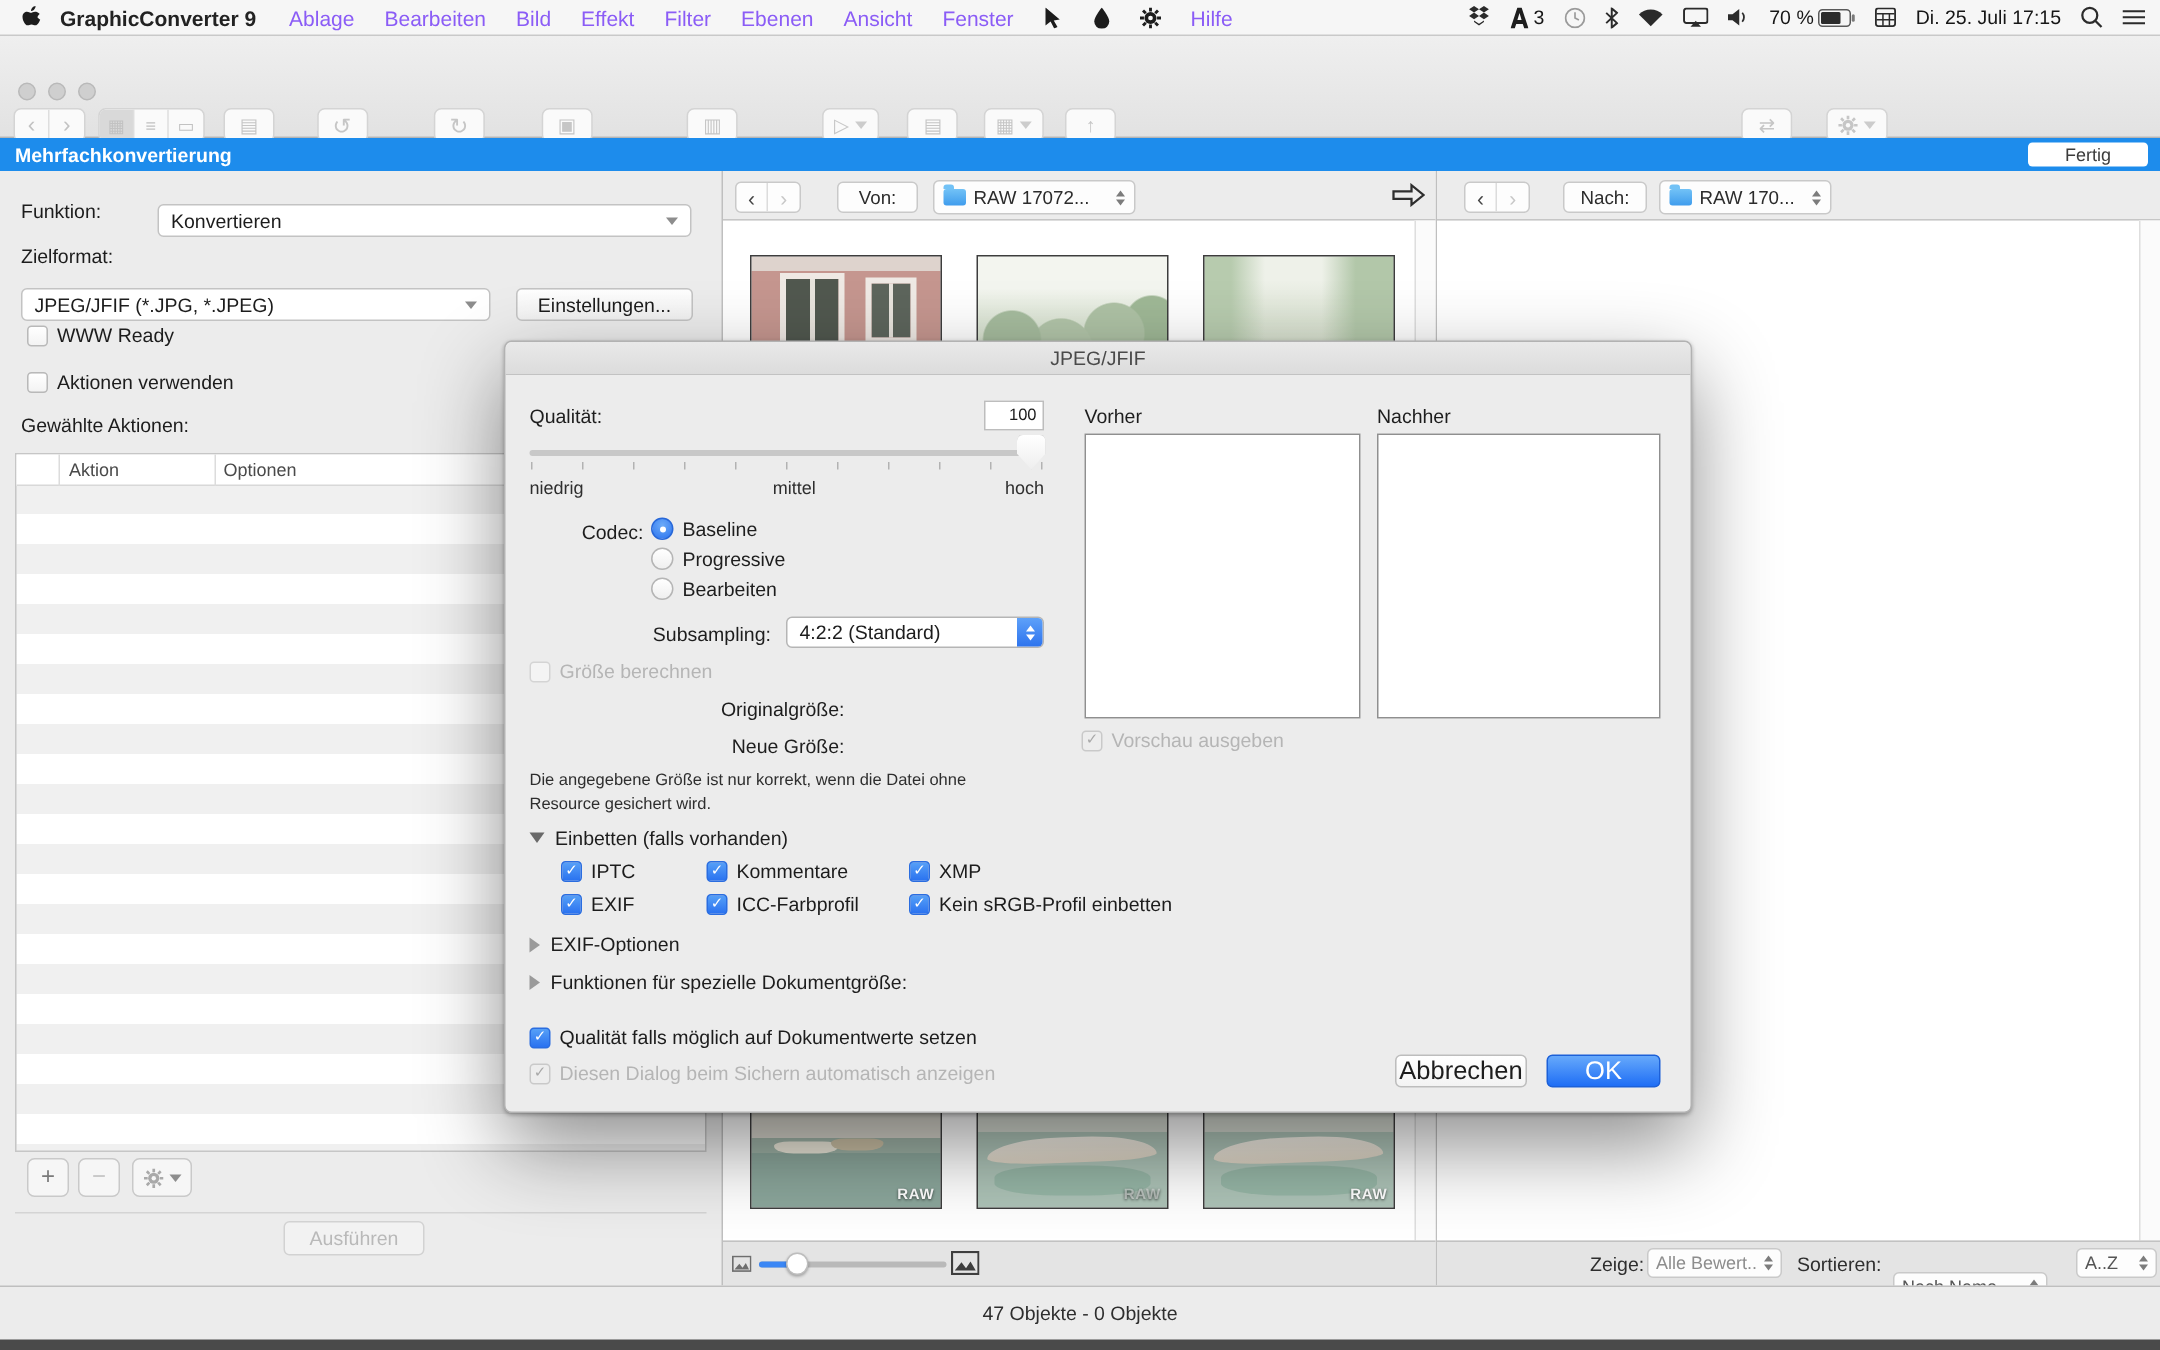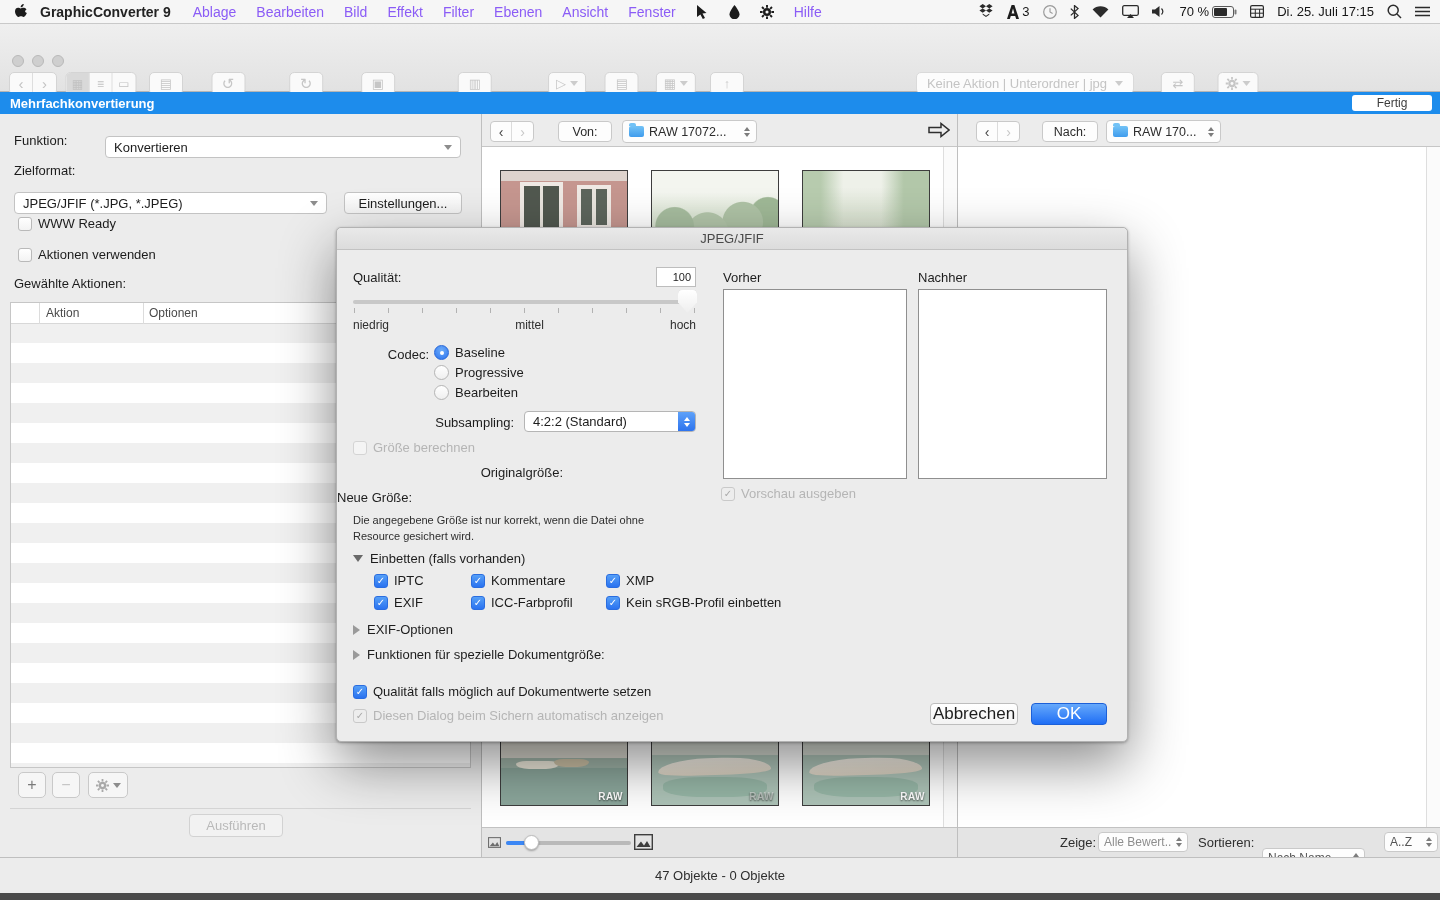--- a/index.html
+++ b/index.html
@@ -352,27 +352,20 @@
           <span class="chev dim"></span>
         </div>
       <div class="tlabel">Katalog</div>
     </div>
     <div class="titem" style="left:727px">
       <div class="tbox">
           <span>↑</span>
         </div>
       <div class="tlabel">Teilen</div>
     </div>
-    <div class="titem" style="left:1025px">
-      <div class="tformat">
-        <span>Keine Aktion | Unterordner | jpg</span>
-        <span class="chev dim"></span>
-      </div>
-      <div class="tlabel">Aktion &amp; Format</div>
-    </div>
     <div class="titem" style="left:1178px">
       <div class="tbox">
           <span>⇄</span>
         </div>
       <div class="tlabel">Konvertieren</div>
     </div>
     <div class="titem" style="left:1238px">
       <div class="tbox">
         <svg width="13" height="13" viewBox="0 0 16 16">
             <circle cx="8" cy="8" r="4.6" fill="#c6c6c6"></circle>
@@ -605,21 +598,21 @@
           <i class="dn"></i>
         </span>
     </div>
 
     <div class="cbrow dimtext" style="left:16px;top:212px">
       <span class="cb dis"></span>
       <span>Größe berechnen</span>
     </div>
 
     <span class="dlbl" style="left:0;top:237px;width:226px;text-align:right">Originalgröße:</span>
-    <span class="dlbl" style="left:0;top:262px;width:226px;">Neue Größe:</span>
+    <span class="dlbl" style="left:0;top:262px;width:226px;text-align:right">Neue Größe:</span>
 
     <div class="note" style="left:16px;top:285px;width:340px">
       <div>Die angegebene Größe ist nur korrekt, wenn die Datei ohne</div>
       <div>Resource gesichert wird.</div>
     </div>
 
     <div class="disc" style="left:16px;top:323px">
       <span class="tri-d"></span>
       <span>Einbetten (falls vorhanden)</span>
     </div>

